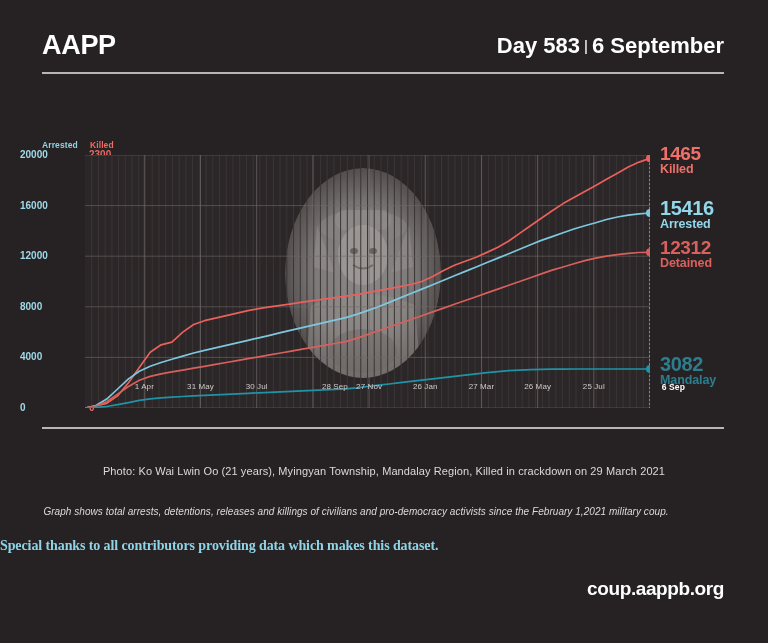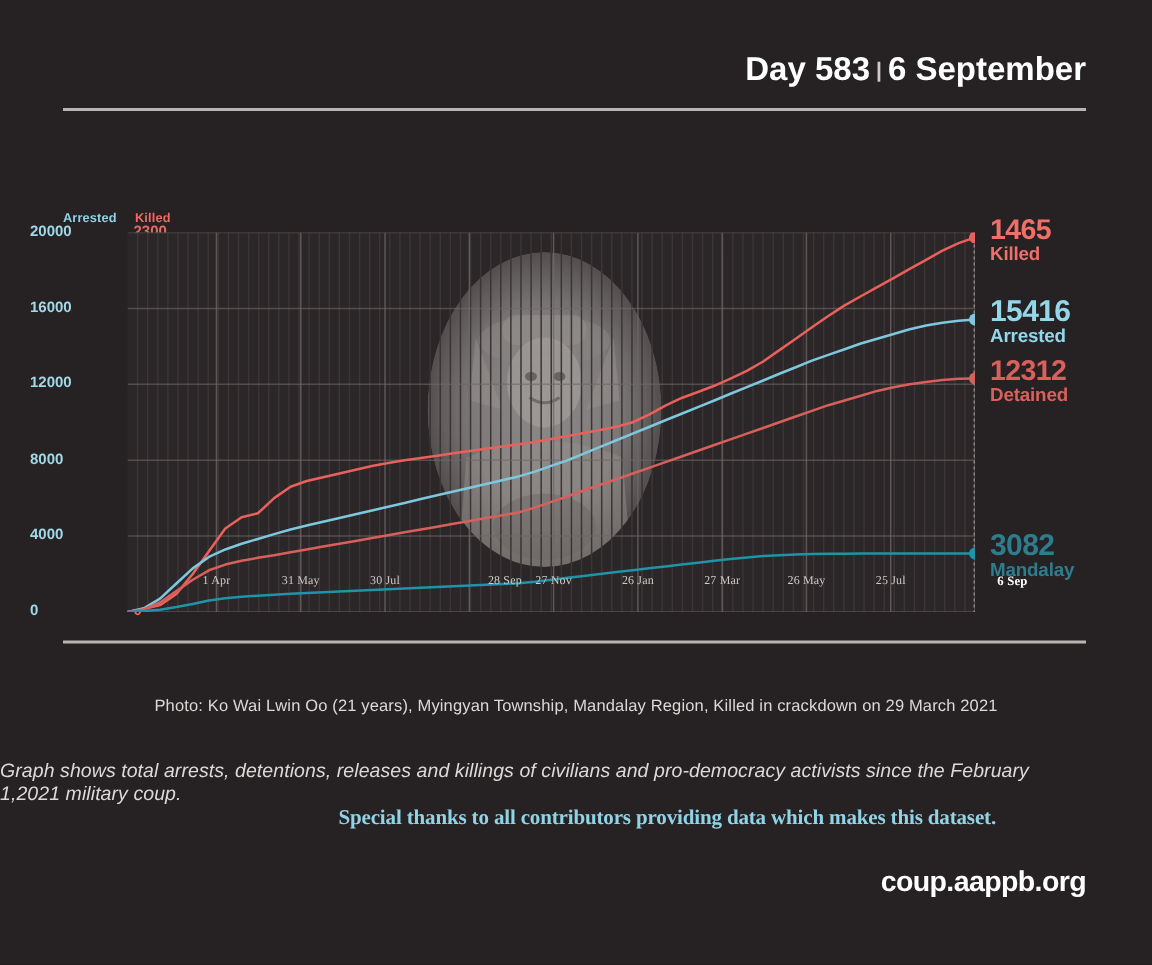--- a/index.html
+++ b/index.html
@@ -65,21 +65,20 @@
     line-height:10px;
   }
   .ytick.left  { width:60px; left:20px; color:#9fd9e8; }
   .ytick.right { width:38px; left:84px; color:#e86a62; text-align:left;
                  padding-left:5px; }
 
   .xtick {
     position:absolute; font-size:8px; color:#cfcaca;
     text-align:center; width:70px; top:252px;
     letter-spacing:0.1px;
-    font-family:Liberation Serif, serif;
   }
   .xtick.last { font-weight:bold; color:#ffffff; font-size:8.5px;text-align:right; }
 
   
   .callout { position:absolute; left:660px; }
   .callout .num  { font-size:19px; font-weight:bold; line-height:19px; letter-spacing:-0.4px;}
   .callout .lbl  { font-size:12.5px; font-weight:bold; line-height:13px; letter-spacing:-0.1px;}
   #callout-killed   { top:18px; }
   #callout-killed   .num, #callout-killed .lbl  { color:#ef7069; }
   #callout-arrested { top:66px; }
@@ -94,39 +93,40 @@
   
   #footer-rule {
     position:absolute; left:42px; top:427px; width:682px; height:2px;
     background:#b9b5b4;
   }
   #photo-credit {
     position:absolute; left:0; top:465px; width:768px; text-align:center;
     font-size:11px; color:#ddd9d9; letter-spacing:0.1px;
   }
   #graph-note {
-    position:absolute; left:0; top:506px; width:712px; 
-    font-size:13px; color:#ddd9d9; font-style:italic; letter-spacing:0.05px;
+    position:absolute; left:0; top:506px; width:712px; text-align:center;
+    font-size:10px; color:#ddd9d9; font-style:italic; letter-spacing:0.05px;
   }
   #thanks {
-    position:absolute; left:0; top:538px; width:664px; text-align:right;
+    position:absolute; left:0; top:538px; width:664px; text-align:left;
     font-family:"Liberation Serif", serif;
     font-size:14px; font-weight:bold; color:#8fd3e6; letter-spacing:-0.1px;
   }
   #site {
     position:absolute; right:44px; top:578px;
     font-size:19px; font-weight:bold; color:#ffffff; letter-spacing:-0.4px;
   }
 </style>
 </head>
 <body>
 
 <div id="page">
 
   <div id="header">
+    <div id="brand">AAPP</div>
     <div id="day-block">
       <span>Day 583</span><span class="sep">|</span><span>6 September</span>
     </div>
     <div id="header-rule"></div>
   </div>
 
   <div id="chart-wrap">
 
     <div class="axis-head" id="axis-head-arrested">Arrested</div>
     <div class="axis-head" id="axis-head-killed">Killed</div>

